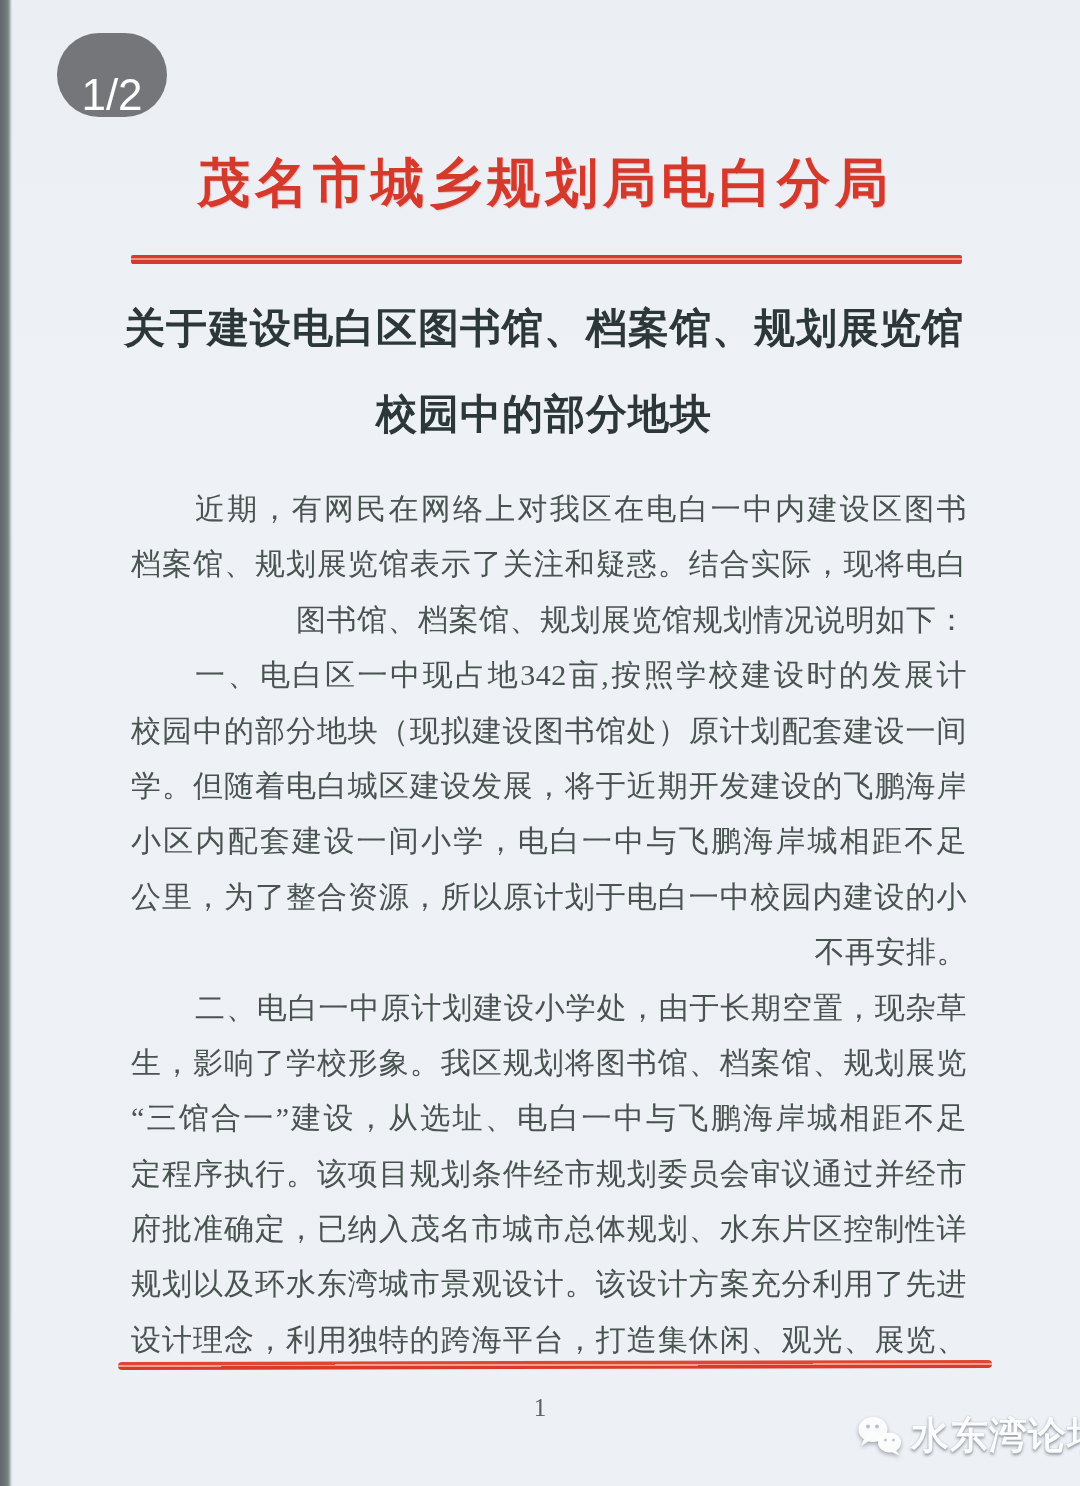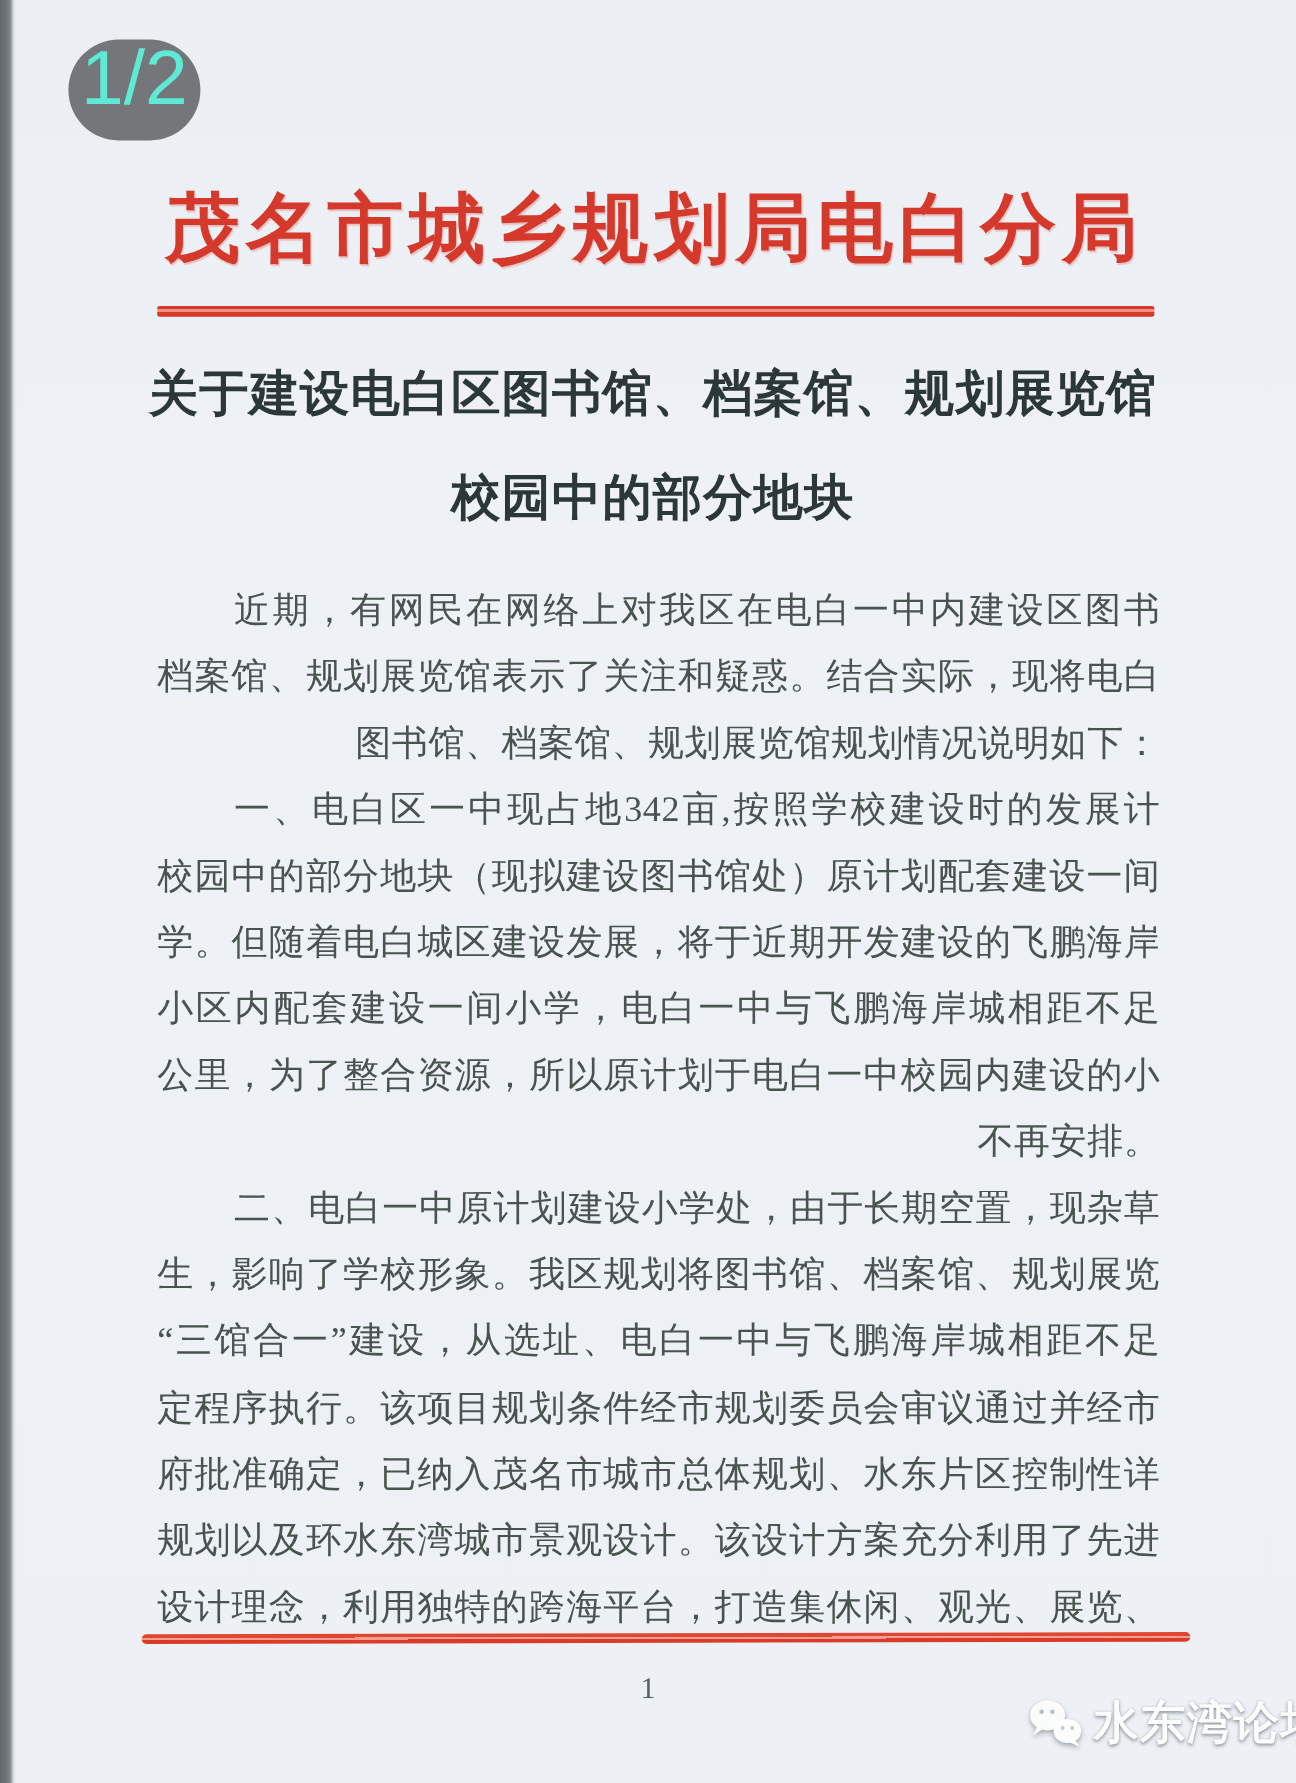--- a/index.html
+++ b/index.html
@@ -18,32 +18,32 @@
       #61686b 0px, #6e7578 5px, #7d8486 8px,
       #9aa7a2 9.5px, #cfdad9 11px, #e7edf0 12.5px, #edf0f5 14px);
   }
 
   
   .page-badge {
     position: absolute; left: 57px; top: 33px;
     min-width: 110px; height: 84px;
     background: rgba(106,109,112,0.93);
     border-radius: 42px;
-    display: flex; align-items: flex-start; justify-content: center;
-    color: #5eead4; font-size: 64px; line-height: 1;
+    display: flex; align-items: flex-end; justify-content: center;
+    color: #ffffff; font-size: 44px; line-height: 1;
     font-family: "Liberation Sans", "DejaVu Sans", sans-serif;
     padding: 0 10px; box-sizing: border-box;
   }
 
   
   .agency {
     position: absolute; top: 148px; left: 20px; right: 10px;
     margin: 0; text-align: center;
     color: #d5392b;
-    font-size: 63px; font-weight: 700;
+    font-size: 53px; font-weight: 700;
     letter-spacing: 5px; white-space: nowrap;
     text-shadow: 1px 1px 1px rgba(213,57,43,0.25);
   }
   .red-rule {
     position: absolute; top: 255px; left: 131px; width: 831px; height: 9px;
     border-radius: 2px;
     background: linear-gradient(180deg,
       #d63a2b 0%, #d63a2b 30%, #ee9185 30%, #ee9185 58%, #d63a2b 58%, #d63a2b 100%);
   }
 

